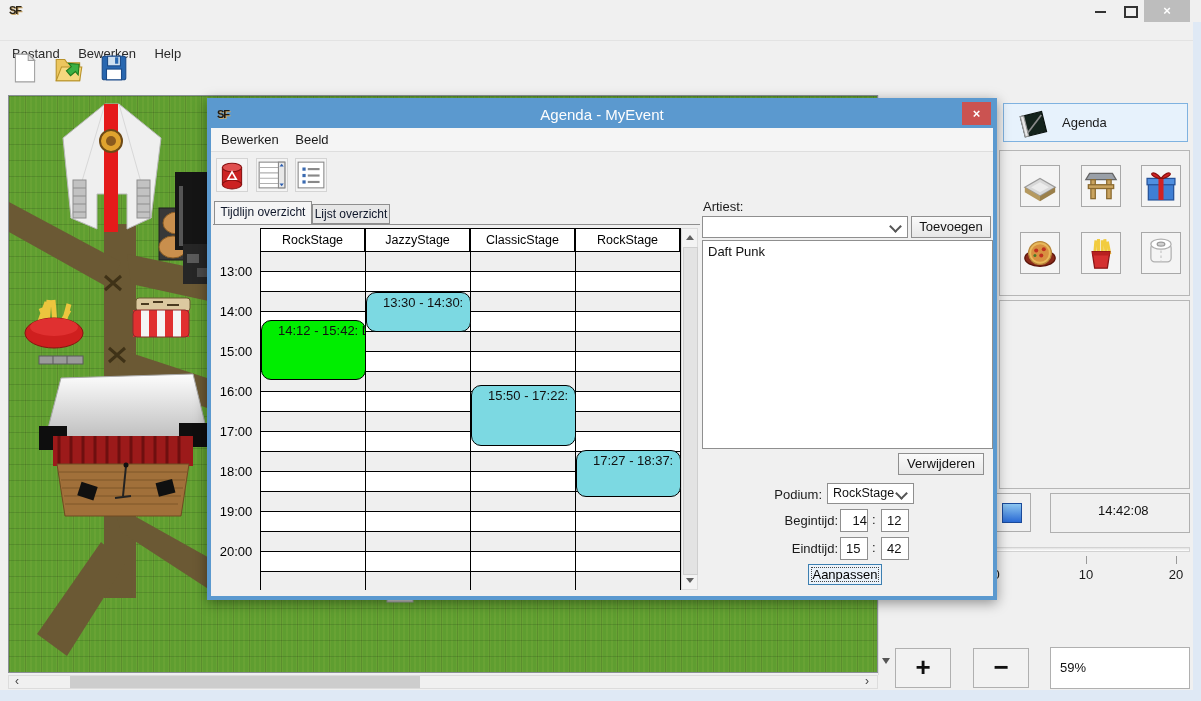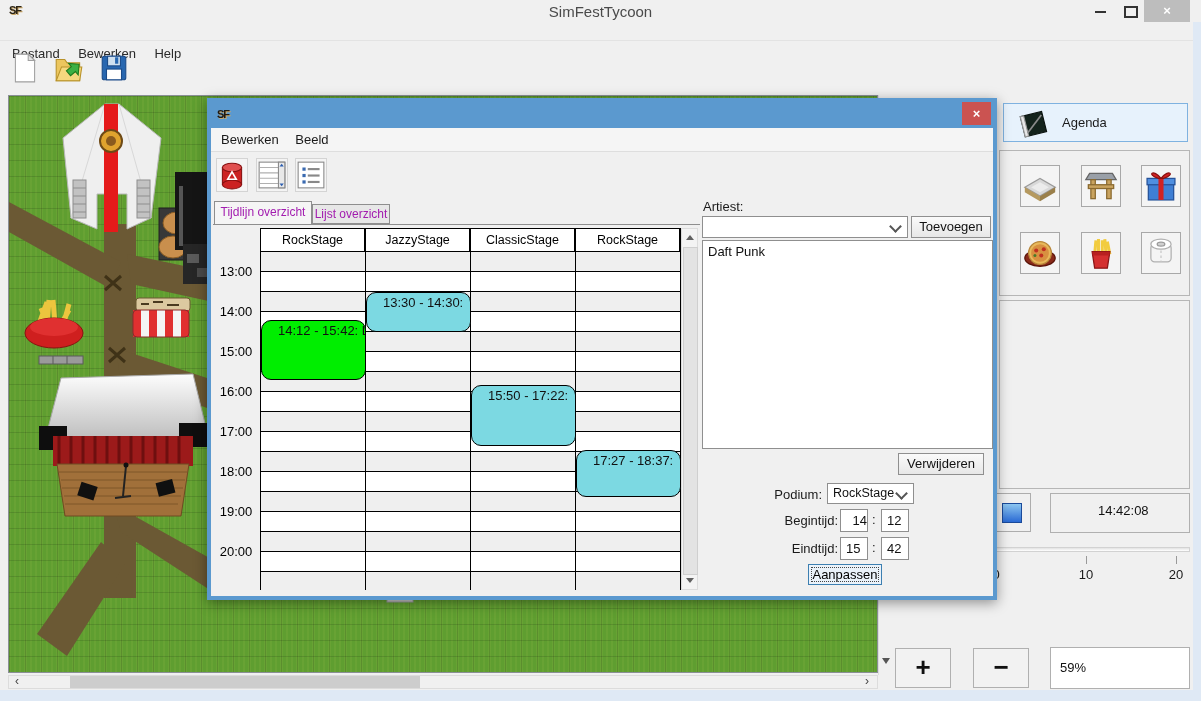--- a/index.html
+++ b/index.html
@@ -55,21 +55,21 @@
   
   #dialog{left:207px;top:98px;width:790px;height:502px;border:4px solid #5b99cf;box-sizing:border-box;background:#f0f0f0;box-shadow:0 3px 12px rgba(0,0,0,.4);z-index:50;}
   #d-titlebar{left:0;top:0;width:782px;height:26px;background:#5b99cf;}
   #d-title{left:0;right:0;top:4px;text-align:center;font-size:15px;color:#fdfdfd;}
   #d-close{left:751px;top:0;width:29px;height:23px;background:#cb5351;color:#fff;font-weight:bold;font-size:13px;text-align:center;line-height:23px;}
   #d-menubar{left:0;top:26px;width:782px;height:24px;background:#f5f5f5;border-bottom:1px solid #dedede;box-sizing:border-box;}
   .d-menu-item{display:inline-block;margin-left:8px;font-size:13px;color:#1a1a1a;padding:4px 2px;}
   #d-toolbar{left:0;top:50px;width:782px;height:48px;}
   .d-tbtn{position:absolute;top:6px;width:32px;height:34px;background:#f4f4f4;border:1px solid #d4d4d4;box-sizing:border-box;}
   #d-tabstrip{left:2px;top:100px;width:487px;height:23px;border-bottom:1px solid #8e8e8e;box-sizing:border-box;}
-  .tab{position:absolute;bottom:0;font-size:12px;color:#a21caf;text-align:center;box-sizing:border-box;border:1px solid #8e8e8e;}
+  .tab{position:absolute;bottom:0;font-size:12px;color:#0f172a;text-align:center;box-sizing:border-box;border:1px solid #8e8e8e;}
   .tab.active{left:1px;width:98px;height:23px;background:#f5f5f5;border-bottom:none;line-height:21px;z-index:2;}
   .tab.inactive{left:99px;width:78px;height:20px;background:#e7e7e7;line-height:18px;}
   #grid{left:2px;top:123px;width:487px;height:365px;overflow:hidden;background:#f0f0f0;}
   .ghead{position:absolute;top:3px;width:105px;height:24px;background:#fff;border:1px solid #000;box-sizing:border-box;text-align:center;font-size:12.5px;line-height:22px;color:#000;}
   .gtime{position:absolute;left:1px;width:44px;height:16px;font-size:13px;color:#000;text-align:center;}
   .grow{position:absolute;left:47px;width:420px;height:20px;border-bottom:1px solid #000;box-sizing:border-box;}
   .grow.even{background:#efefef;}
   .grow.odd{background:#ffffff;}
   .gvline{position:absolute;top:3px;width:1px;height:364px;background:#000;}
   .gevent{position:absolute;border:1px solid #000;border-radius:10px;box-sizing:border-box;font-size:13px;color:#111;white-space:nowrap;overflow:hidden;padding:2px 16px;z-index:5;}
@@ -85,21 +85,20 @@
   #artist-list{position:absolute;left:491px;top:138px;width:291px;height:209px;background:#fff;border:1px solid #8f8f8f;box-sizing:border-box;}
   .artist-item{font-size:13px;color:#111;padding:3px 5px;}
   .num-box{position:absolute;width:28px;height:23px;background:#fff;border:1px solid #8f8f8f;box-sizing:border-box;font-size:13px;color:#111;line-height:21px;padding-left:5px;}
   #apply-btn{left:597px;top:462px;width:74px;height:21px;background:#eaf2fa;border:1px solid #3c7fb1;box-sizing:border-box;font-size:13px;text-align:center;line-height:19px;outline:1px dotted #444;outline-offset:-4px;}
 </style>
 </head>
 <body>
 
 <div class="abs" id="titlebar">
   <span class="abs sf-logo" style="left:9px;top:4px;">SF</span>
-  <div class="abs" id="main-title">SimFestTycoon</div>
   <div class="abs" id="btn-min"></div>
   <div class="abs" id="btn-max"></div>
   <div class="abs" id="btn-close-main">×</div>
 </div>
 
 <div class="abs" id="menubar">
   <span class="menu-item">Bestand</span>
   <span class="menu-item">Bewerken</span>
   <span class="menu-item">Help</span>
 </div>
@@ -317,20 +316,21 @@
 <div class="abs" id="zoom-box">
   <span>59%</span>
 </div>
 
 <div class="abs" id="right-strip"></div>
 <div class="abs" id="bottom-strip"></div>
 
 <div class="abs" id="dialog">
   <div class="abs" id="d-titlebar">
     <span class="abs sf-logo" style="left:6px;top:6px;color:#1e1812;text-shadow:1px 1px 0 #caa86a;">SF</span>
+    <div class="abs" id="d-title">Agenda - MyEvent</div>
     <div class="abs" id="d-close">×</div>
   </div>
   <div class="abs" id="d-menubar">
     <span class="d-menu-item">Bewerken</span>
     <span class="d-menu-item">Beeld</span>
   </div>
   <div class="abs" id="d-toolbar">
     <span class="d-tbtn" style="left:5px;">
       <svg width="30" height="32" viewBox="0 0 28 30">
           <rect x="5" y="8" width="18" height="16" fill="#cc2222" stroke="#881111"></rect>

